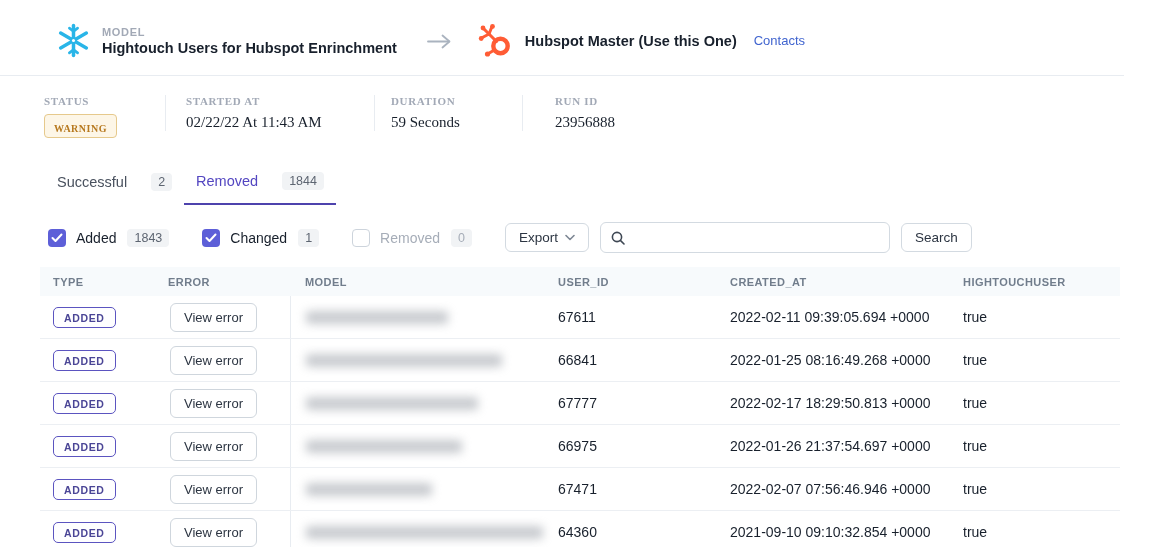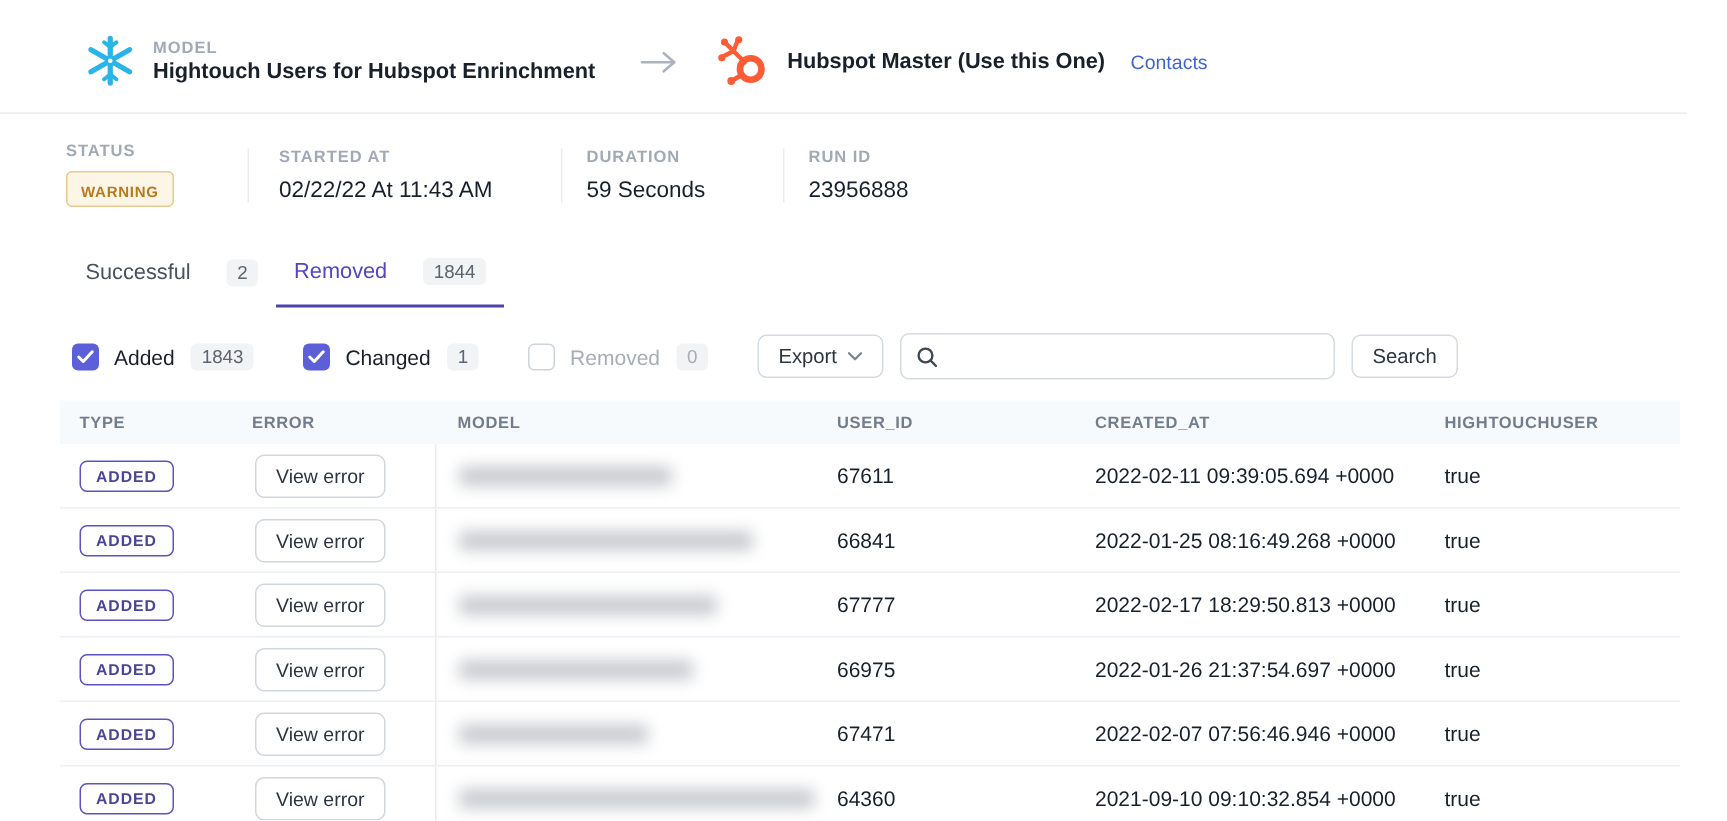--- a/index.html
+++ b/index.html
@@ -14,31 +14,31 @@
     padding:22px 40px 16px 55px;
     border-bottom:1px solid #e8ecf1;
   }
   .conn-block { display:flex; align-items:center; gap:10px; }
   .conn-icon { width:37px; height:37px; display:flex; align-items:center; justify-content:center; flex:0 0 auto; }
   .conn-text { display:flex; flex-direction:column; gap:2px; }
   .eyebrow {
     font-size:11px; font-weight:700; letter-spacing:.06em; color:#a2a9b6; text-transform:uppercase;
   }
   .conn-name { font-size:14.5px; font-weight:700; color:#18202c; }
-  .name-row { display:flex; align-items:flex-end; gap:17px; }
+  .name-row { display:flex; align-items:center; gap:17px; }
   .object-link { font-size:13px; font-weight:500; color:#4064cf; text-decoration:none; cursor:pointer; }
   .flow-arrow { margin:6px 26px 0 30px; flex:0 0 auto; }
   
-  .meta-row { display:flex; align-items:center; padding:19px 40px 20px 44px; }
+  .meta-row { display:flex; align-items:flex-start; padding:19px 40px 20px 44px;font-family:Liberation Serif, serif; }
   .meta-sec { display:flex; flex-direction:column; gap:7px; }
   .meta-sec + .meta-sec { border-left:1px solid #e8ecf1; }
   .meta-status { width:121px; }
   .meta-started { width:209px; padding-left:20px; }
   .meta-duration { width:148px; padding-left:16px; }
-  .meta-runid { padding-left:16px; }
+  .meta-runid { padding-left:32px; }
   .meta-value { font-size:15px; color:#18202c; }
   .warning-badge {
     align-self:flex-start; font-size:10px; font-weight:700; letter-spacing:.05em;
     color:#b7791f; background:#fdf6e7; border:1px solid #e6c98c; border-radius:4px;
     padding:8px 9px 3px;
   }
   
   .tabs { display:flex; margin:10px 40px 0 45px; }
   .tab { display:flex; align-items:center; gap:24px; padding:4px 12px 13px; cursor:pointer; }
   .tab-label { font-size:14.5px; color:#49515e; }

